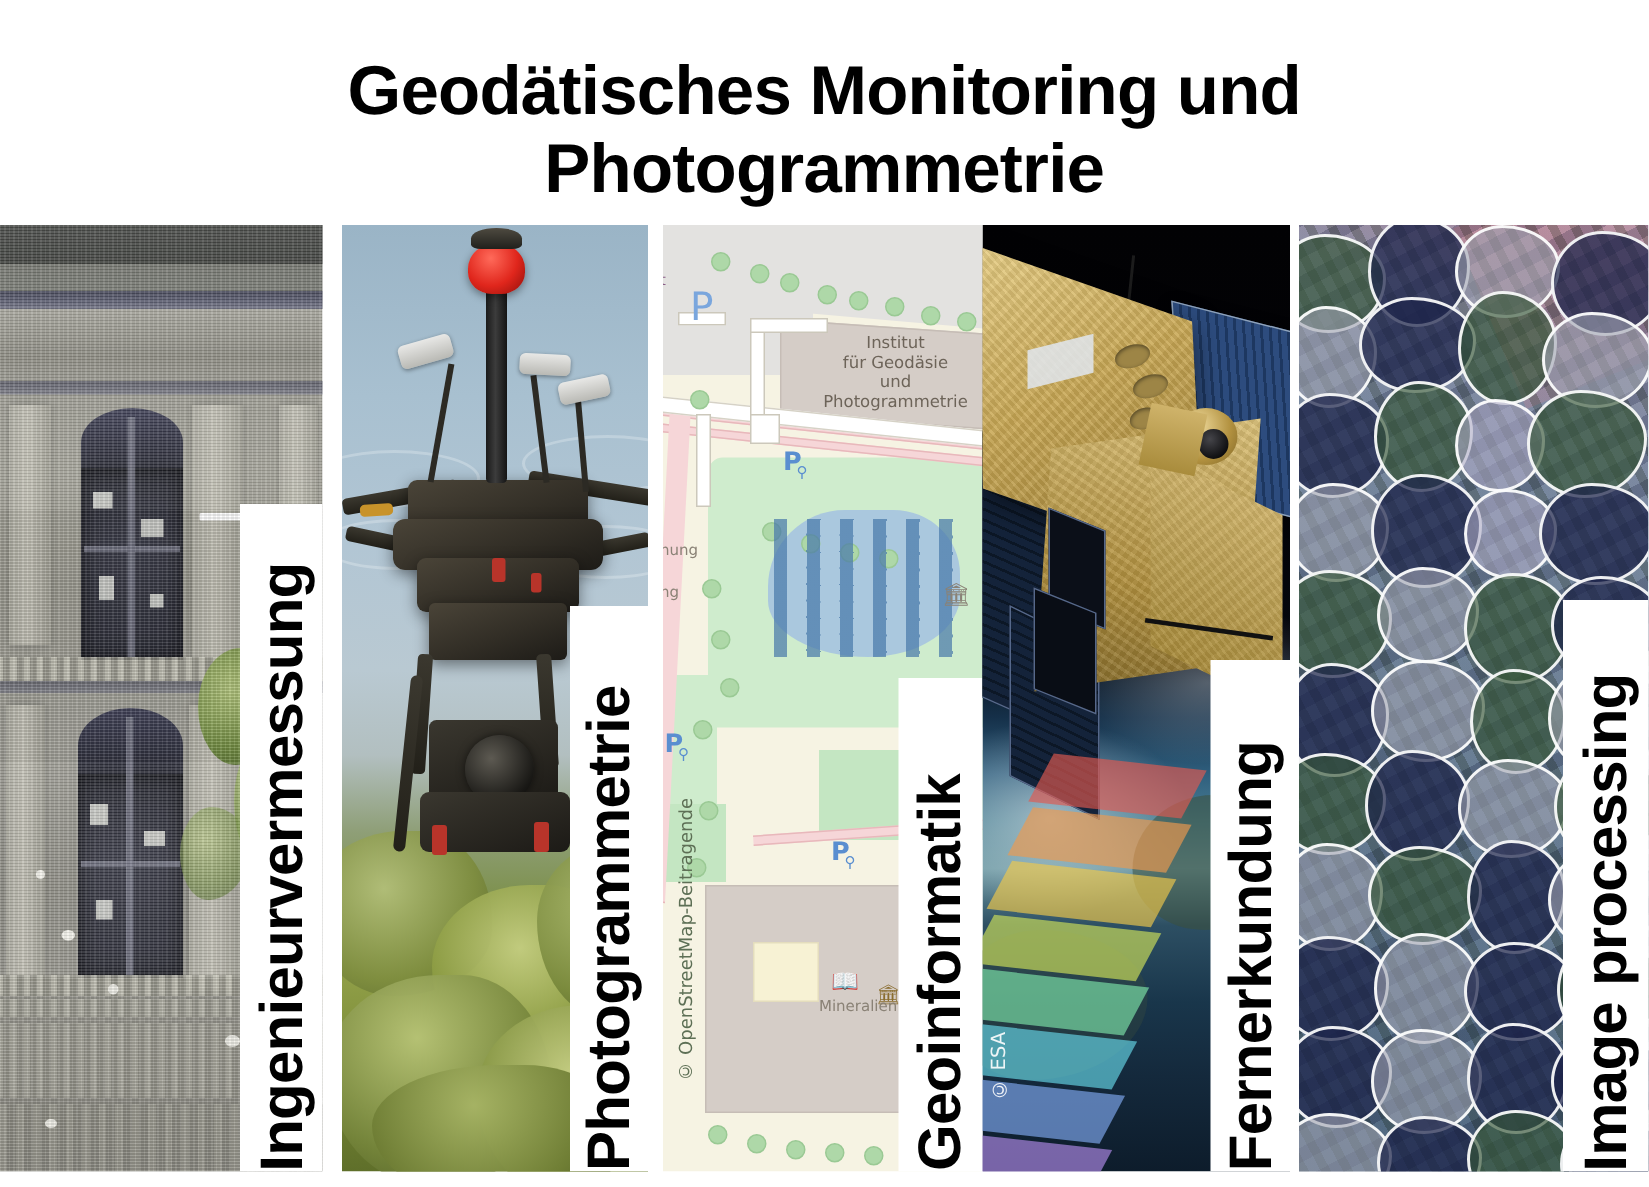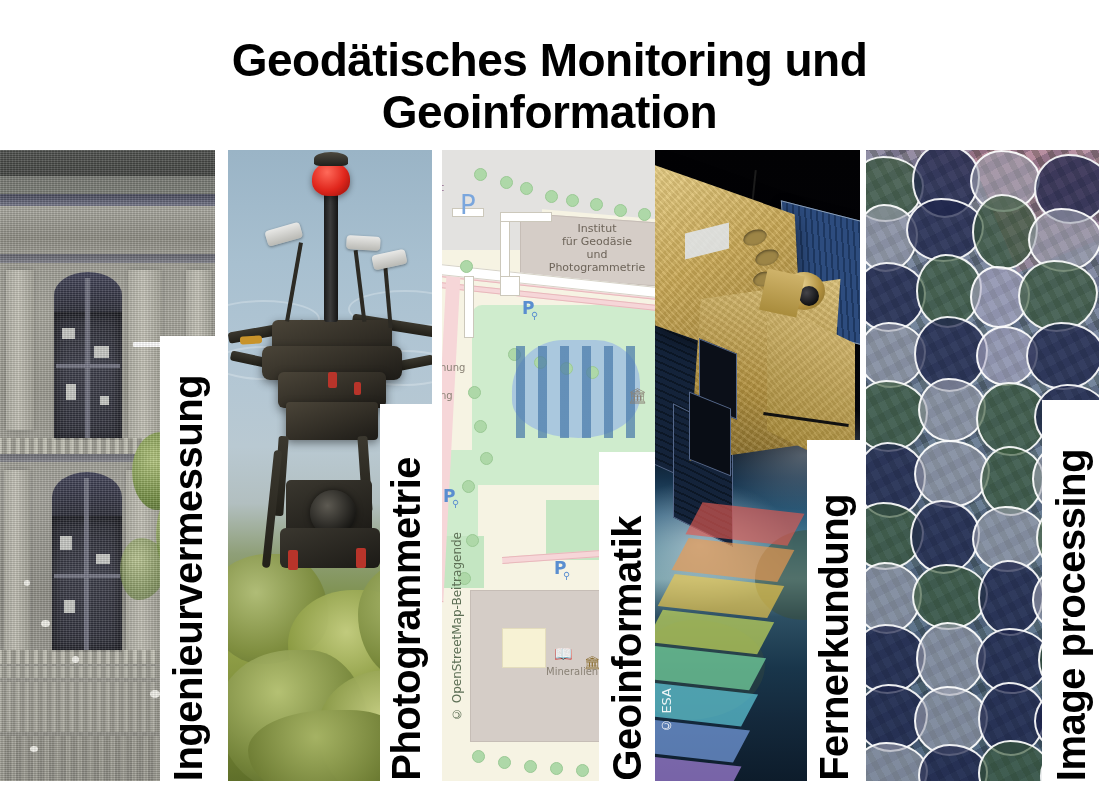--- a/index.html
+++ b/index.html
@@ -456,21 +456,21 @@
   .seg-pinkband {
     position: absolute;
     background: linear-gradient(160deg, rgba(206,134,150,0.75), rgba(170,120,150,0.2));
     transform: rotate(-22deg);
   }
 </style>
 </head>
 <body>
 
 <div id="slide-title">Geodätisches Monitoring und
-Geoinformation</div>
+Photogrammetrie</div>
 
 <div id="panel-strip">
 
   <div class="panel" style="left:0px; width:215px;">
     <div class="panel-art">
       <div class="pc-sky"></div>
       <div class="pc-roofband" style="top:0px; height:26px;"></div>
       <div class="pc-roofband" style="top:26px; height:18px; opacity:.55; background:linear-gradient(180deg,#7e8078,#6b6d66);"></div>
       <div class="pc-cornice" style="top:44px; height:12px;"></div>
       <div class="pc-cornice" style="top:104px; height:9px; opacity:.6;"></div>

